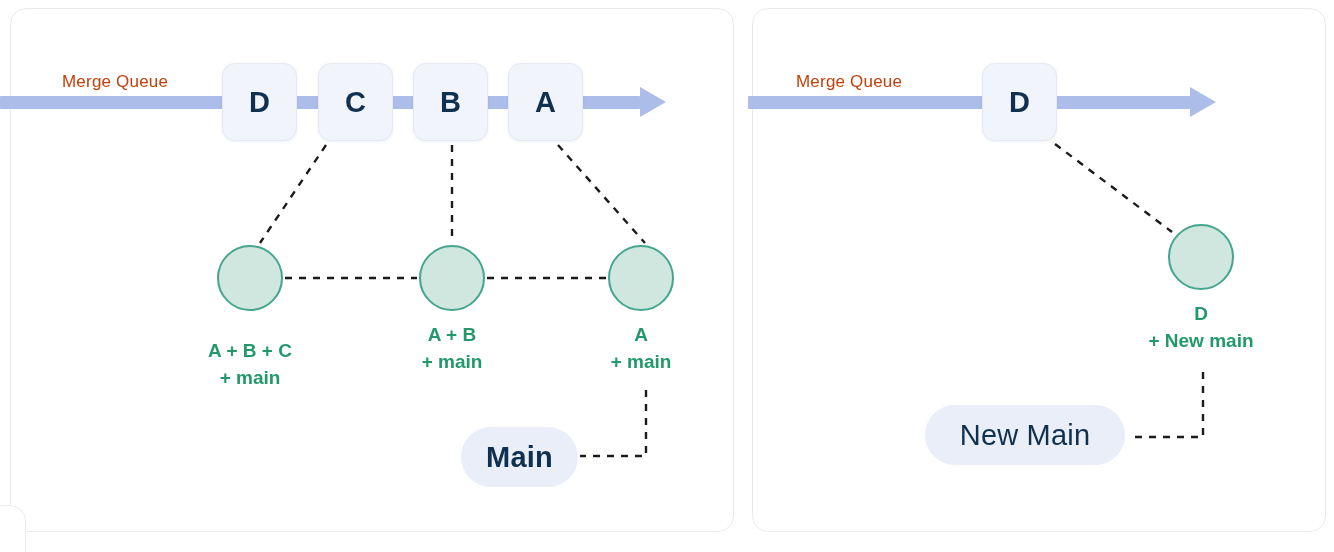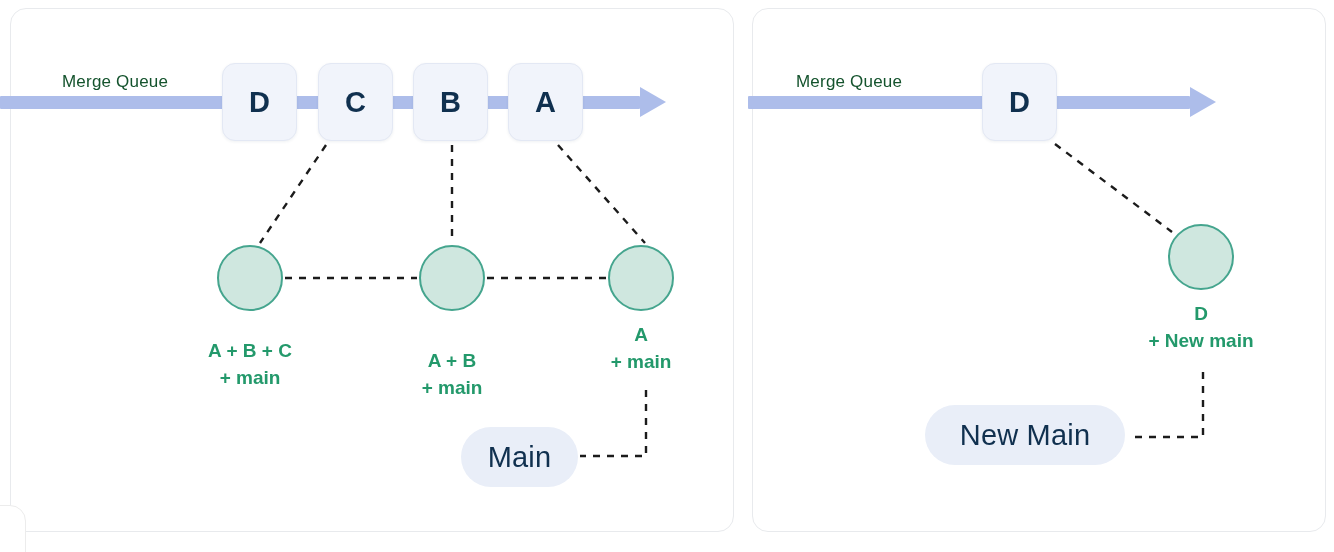--- a/index.html
+++ b/index.html
@@ -52,21 +52,21 @@
   .queue-head {
     position: absolute;
     width: 0; height: 0;
     border-top: 15px solid transparent;
     border-bottom: 15px solid transparent;
     border-left: 26px solid #adbdea;
   }
   
   .queue-label {
     position: absolute;
-    color: #14532d;
+    color: #c2410c;
     font-size: 17px;
     letter-spacing: .2px;
     white-space: nowrap;
   }
   
   .pr-box {
     position: absolute;
     width: 75px;
     height: 78px;
     background: #f1f4fb;
@@ -143,25 +143,25 @@
   <div class="pr-box" style="left:318px; top:63px;">C</div>
   <div class="pr-box" style="left:413px; top:63px;">B</div>
   <div class="pr-box" style="left:508px; top:63px;">A</div>
 
   <div class="commit" style="left:217px; top:245px;"></div>
   <div class="commit" style="left:419px; top:245px;"></div>
   <div class="commit" style="left:608px; top:245px;"></div>
 
   <div class="commit-label" style="left:170px; top:338px; width:160px;"><span>A + B + C</span><br><span>+ main</span></div>
 
-  <div class="commit-label" style="left:372px; top:322px; width:160px;margin-top:26px;"><span>A + B</span><br><span>+ main</span></div>
+  <div class="commit-label" style="left:372px; top:322px; width:160px;"><span>A + B</span><br><span>+ main</span></div>
 
   <div class="commit-label" style="left:561px; top:322px; width:160px;"><span>A</span><br><span>+ main</span></div>
 
-  <div class="pill" style="left:461px; top:427px; width:117px; height:60px;">Main</div>
+  <div class="pill" style="left:461px; top:427px; width:117px; height:60px;font-weight:bold;">Main</div>
 
   <div class="queue-arrow">
     <div class="queue-shaft" style="left:748px; top:96px; width:442px;"></div>
     <div class="queue-head" style="left:1190px; top:87px;"></div>
   </div>
 
   <div class="queue-label" style="left:796px; top:72px;">Merge Queue</div>
 
   <div class="pr-box" style="left:982px; top:63px;">D</div>
 

